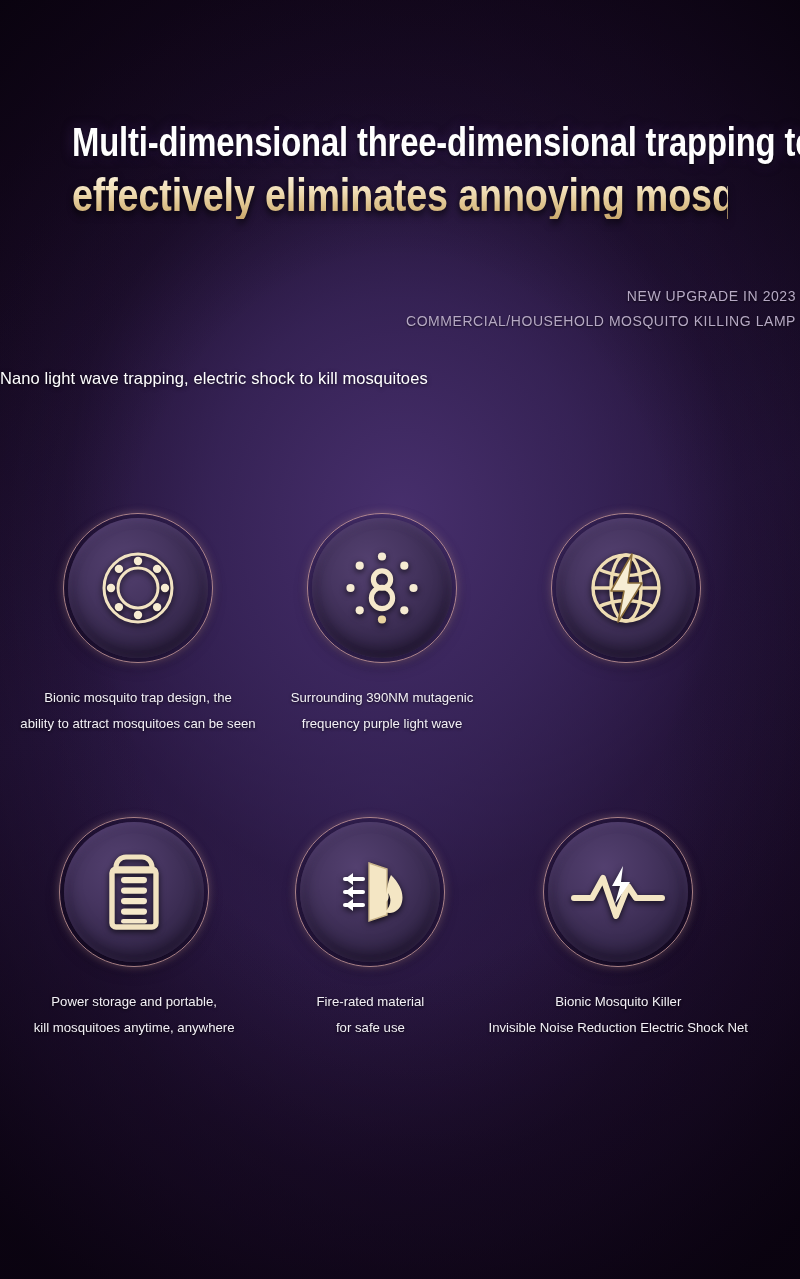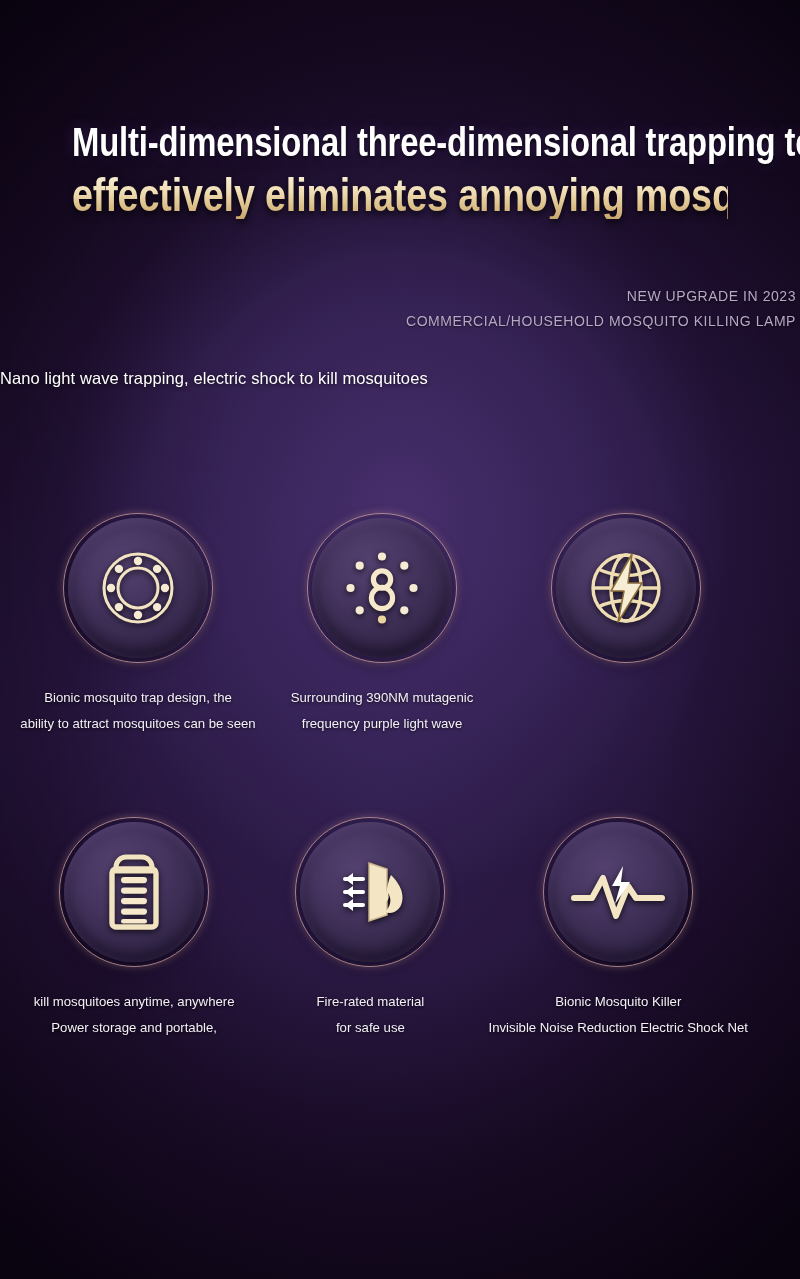--- a/index.html
+++ b/index.html
@@ -244,22 +244,22 @@
                 <rect x="19" y="24" width="26" height="6.2" rx="3.1"></rect>
                 <rect x="19" y="34.5" width="26" height="6.2" rx="3.1"></rect>
                 <rect x="19" y="45" width="26" height="6.2" rx="3.1"></rect>
                 <rect x="19" y="55.5" width="26" height="6.2" rx="3.1"></rect>
                 <rect x="19" y="66" width="26" height="4.6" rx="2.3"></rect>
               </g>
             </svg>
           </span>
         </div>
         <div class="caption">
+          <span>Power storage and portable,</span>
           <span>kill mosquitoes anytime, anywhere</span>
-          <span>Power storage and portable,</span>
         </div>
       </div>
 
       <div class="cell">
         <div class="badge">
           <span>
             <svg width="82" height="70" viewBox="0 0 82 70">
               <path d="M40 6 L58 12 V58 L40 64 Z" fill="#F4E6C4"></path>
               <path d="M40 6 L58 12 V58 L40 64 Z" fill="none" stroke="#C9B48A" stroke-width="1.4"></path>
               <path d="M62 18 c9 9 13 18 11 27 c-2 9 -10 13 -17 10 c6 -6 7 -13 3 -19 c2 6 -1 9 -4 10 c3 -10 3 -20 7 -28 z" fill="#F4E6C4"></path>

